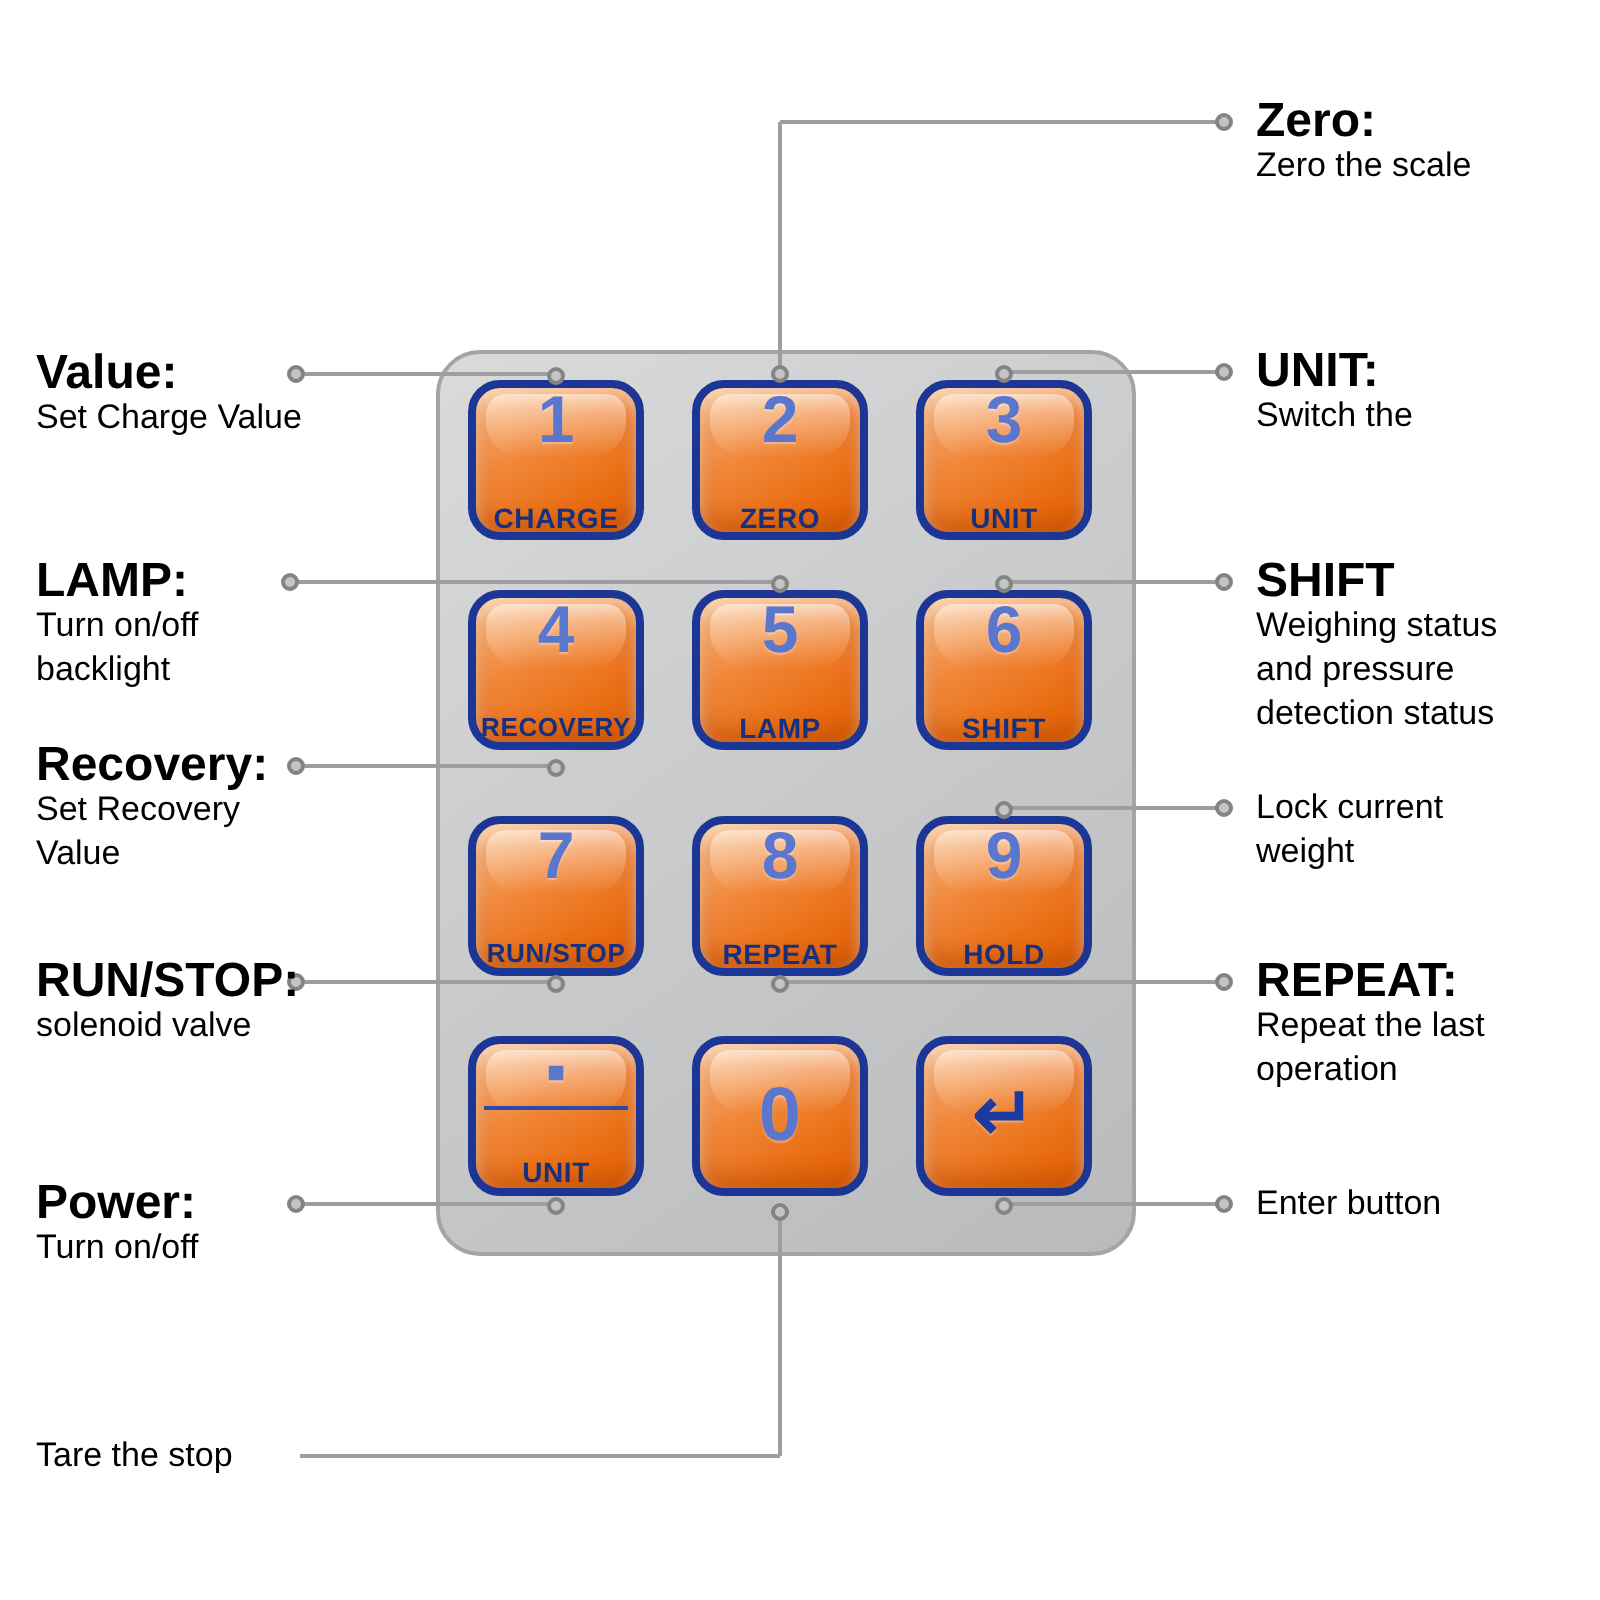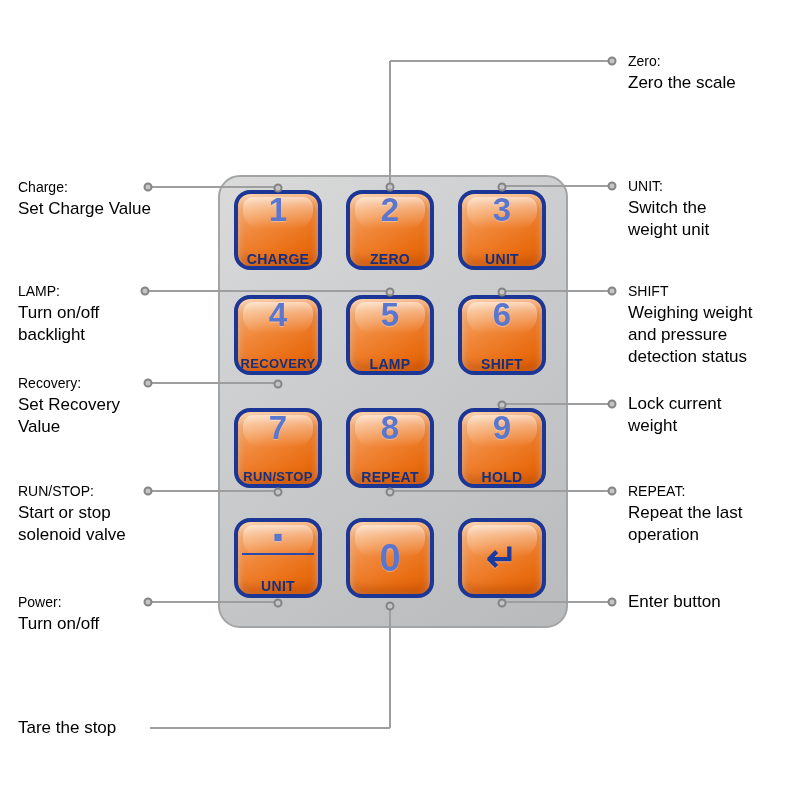--- a/index.html
+++ b/index.html
@@ -30,21 +30,21 @@
 
   
   .hline,.vline{position:absolute;background:#9e9e9e;z-index:3;}
   .dot{position:absolute;width:9px;height:9px;border-radius:50%;background:#c4c4c4;
     border:2px solid #848484;box-sizing:border-box;transform:translate(-50%,-50%);z-index:4;}
 
   
   .ann{position:absolute;font-size:17px;line-height:22px;color:#000;z-index:5;}
   .ann.left{left:18px;width:178px;}
   .ann.right{left:628px;width:168px;}
-  .ann-title{font-weight:normal;font-size:14px;}
+  .ann-title{font-weight:bold;font-size:24px;}
 </style>
 </head>
 <body>
 
 <div class="panel">
   <div class="btn" style="left:14px;top:13px">
     <div class="bnum">1</div>
     <div class="brule"></div>
     <div class="blabel">CHARGE</div>
   </div>
@@ -145,58 +145,56 @@
 <div class="dot" style="left:612px;top:602px"></div>
 <div class="dot" style="left:390px;top:606px"></div>
 
 <div class="ann right" style="top:50px">
   <div class="ann-title">Zero:</div>
   <div>Zero the scale</div>
 </div>
 <div class="ann right" style="top:175px">
   <div class="ann-title">UNIT:</div>
   <div>Switch the</div>
-  <div>weight unit</div>
 </div>
 <div class="ann right" style="top:280px">
   <div class="ann-title">SHIFT</div>
-  <div>Weighing weight</div>
+  <div>Weighing status</div>
   <div>and pressure</div>
   <div>detection status</div>
 </div>
 <div class="ann right" style="top:393px">
   <div>Lock current</div>
   <div>weight</div>
 </div>
 <div class="ann right" style="top:480px">
   <div class="ann-title">REPEAT:</div>
   <div>Repeat the last</div>
   <div>operation</div>
 </div>
 <div class="ann right" style="top:591px">
   <div>Enter button</div>
 </div>
 
 <div class="ann left" style="top:176px">
-  <div class="ann-title">Charge:</div>
+  <div class="ann-title">Value:</div>
   <div>Set Charge Value</div>
 </div>
 <div class="ann left" style="top:280px">
   <div class="ann-title">LAMP:</div>
   <div>Turn on/off</div>
   <div>backlight</div>
 </div>
 <div class="ann left" style="top:372px">
   <div class="ann-title">Recovery:</div>
   <div>Set Recovery</div>
   <div>Value</div>
 </div>
 <div class="ann left" style="top:480px">
   <div class="ann-title">RUN/STOP:</div>
-  <div>Start or stop</div>
   <div>solenoid valve</div>
 </div>
 <div class="ann left" style="top:591px">
   <div class="ann-title">Power:</div>
   <div>Turn on/off</div>
 </div>
 <div class="ann left" style="top:717px">
   <div>Tare the stop</div>
 </div>
 

